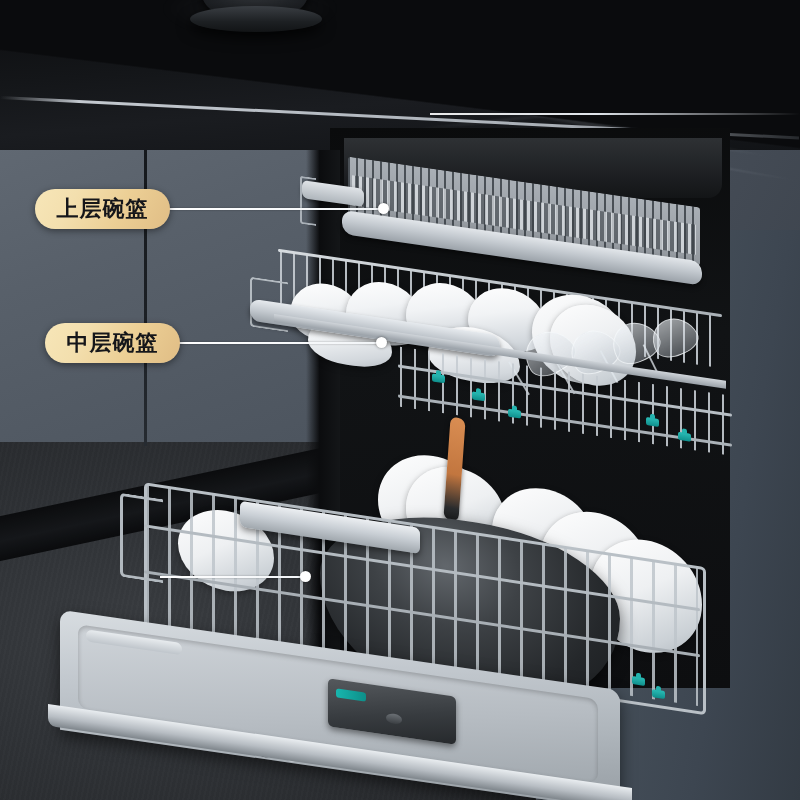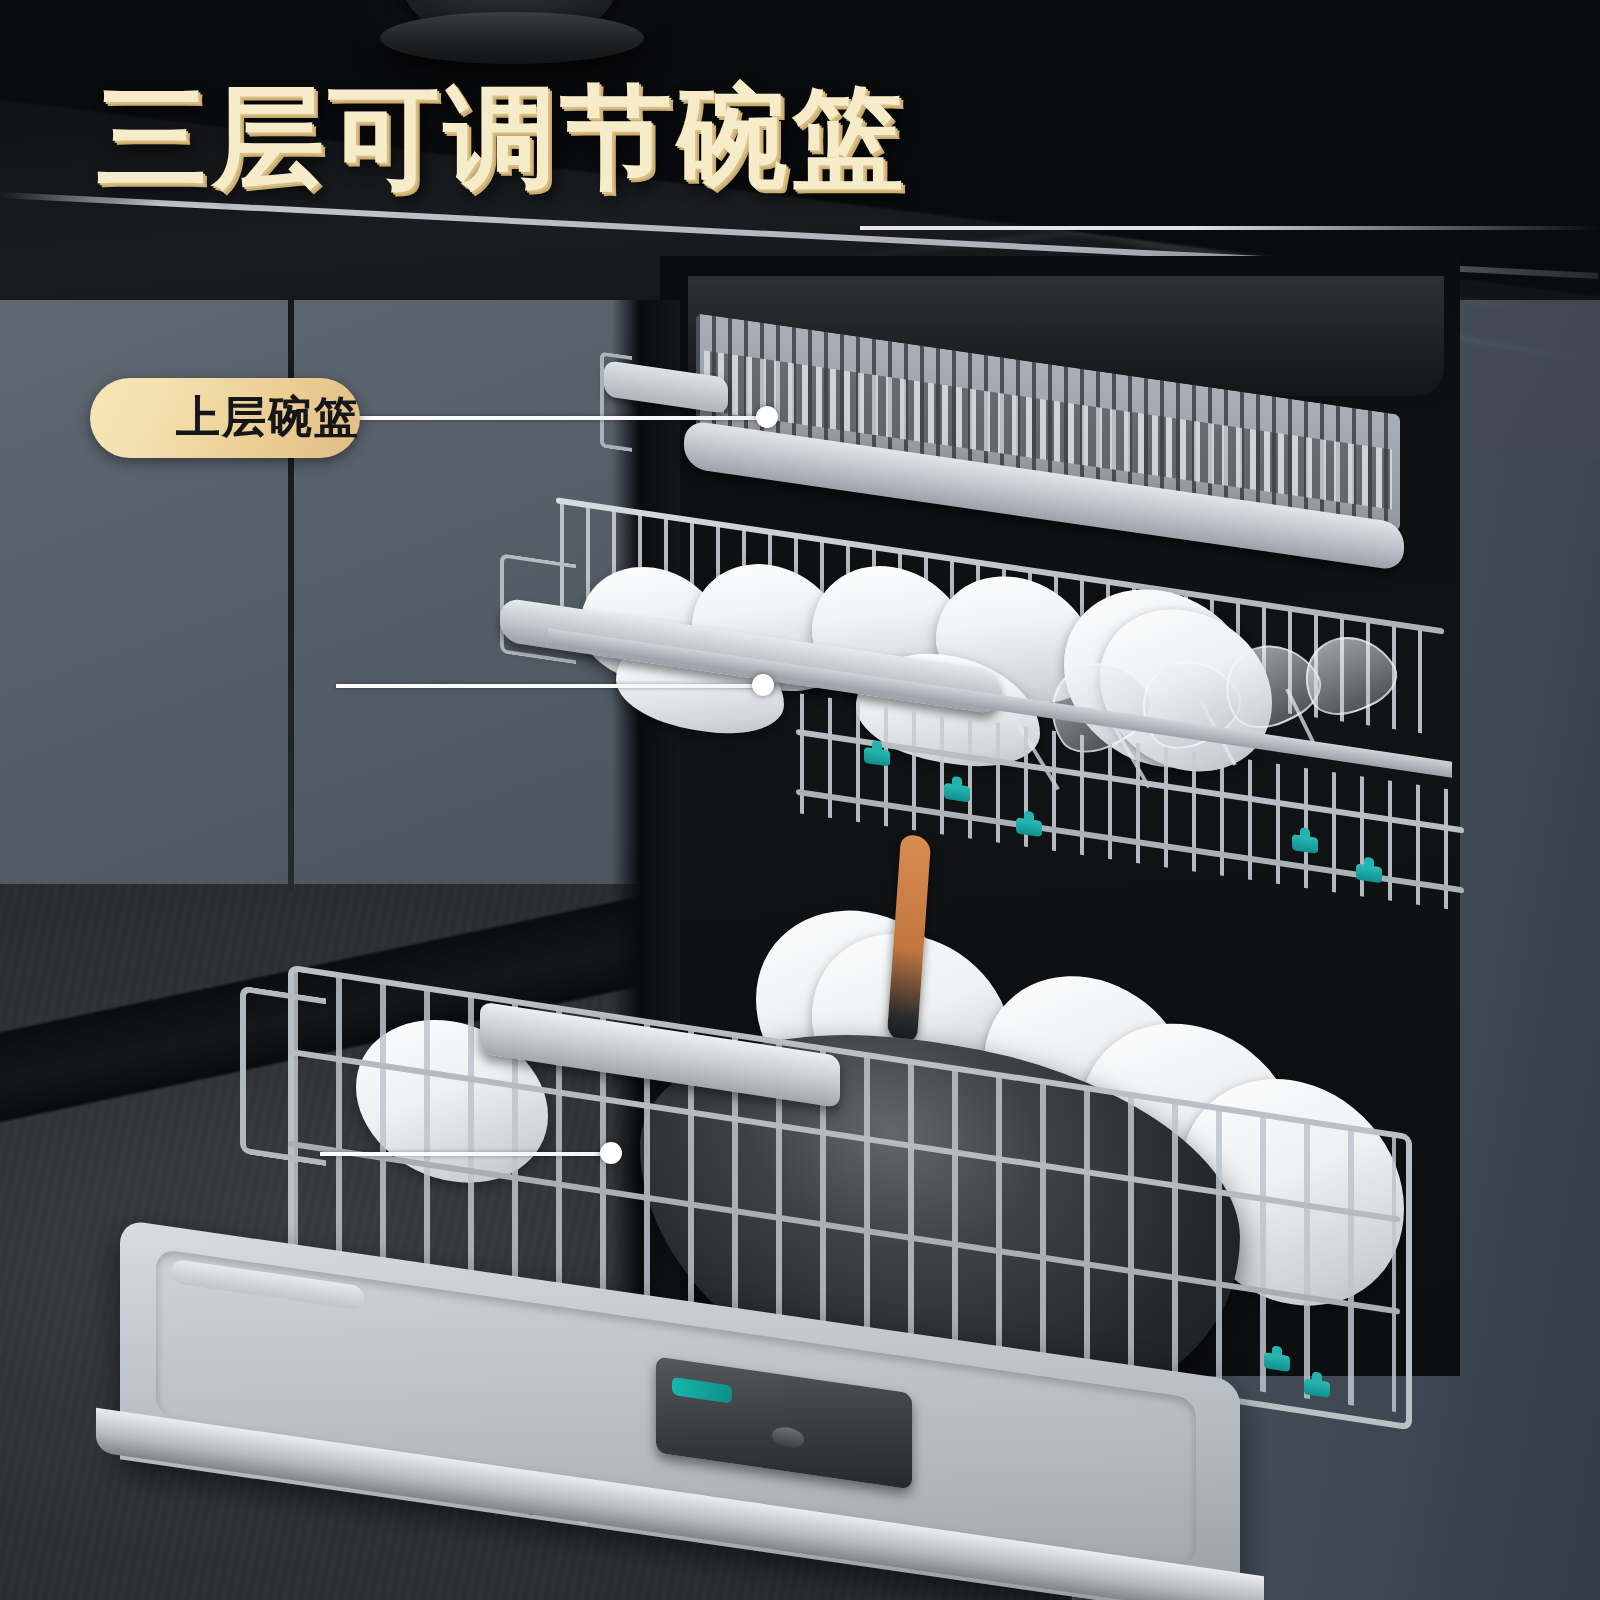--- a/index.html
+++ b/index.html
@@ -461,19 +461,21 @@
 
   <div class="leader" style="left:168px;top:208px;width:214px;"></div>
   <div class="leader-dot" style="left:378px;top:203px;"></div>
 
   <div class="leader" style="left:168px;top:342px;width:212px;"></div>
   <div class="leader-dot" style="left:376px;top:337px;"></div>
 
   <div class="leader" style="left:160px;top:576px;width:146px;"></div>
   <div class="leader-dot" style="left:300px;top:571px;"></div>
 
-  <div class="pill" style="left:45px;top:189px;width:135px;justify-content:flex-end;">
+  <div class="pill" style="left:35px;top:189px;width:135px;">
     <span>上层碗篮</span>
   </div>
-
-  <div class="title">三层可调节碗篮</div>
+  <div class="pill" style="left:45px;top:323px;width:135px;">
+    <span>中层碗篮</span>
+  </div>
+
 
 </div>
 
 </body></html>

